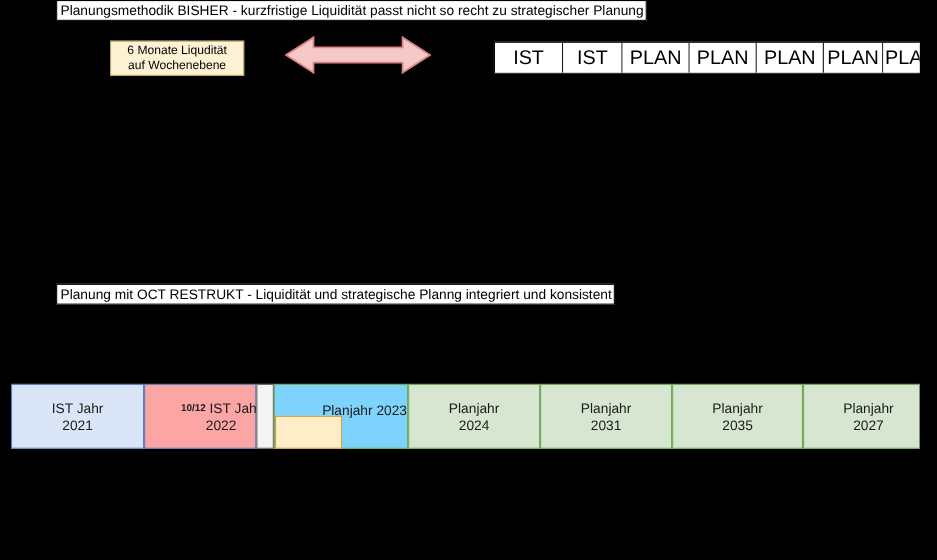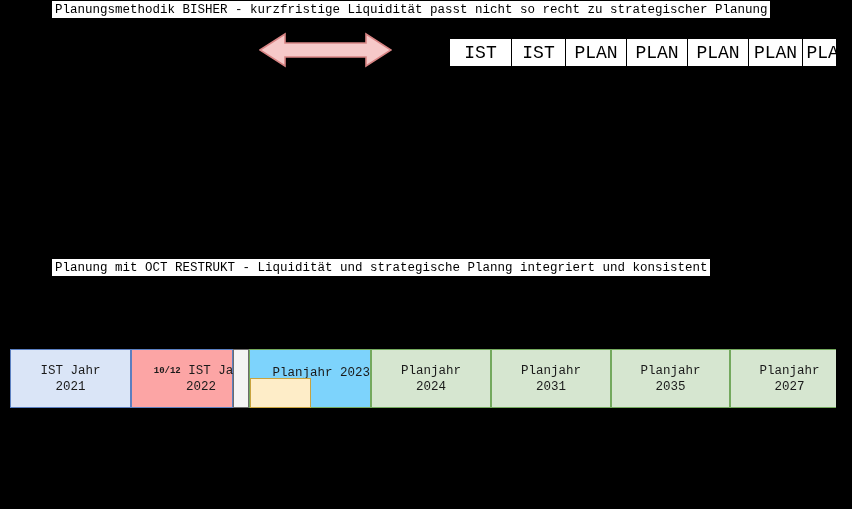--- a/index.html
+++ b/index.html
@@ -9,21 +9,20 @@
   }
   body {
     font-family: "Liberation Sans", sans-serif;
   }
   #canvas {
     position: relative;
     width: 836px;
     height: 509px;
     background: #000000;
     overflow: hidden;
-    font-family: Liberation Mono, monospace;
   }
 
   
   .title-box {
     position: absolute;
     background: #ffffff;
     color: #000000;
     border: 1px solid #000000;
     font-size: 12.5px;
     line-height: 16px;
@@ -154,20 +153,24 @@
     box-sizing: border-box;
   }
 </style>
 </head>
 <body>
 
 <div id="canvas">
 
   <div class="title-box" id="title-bisher">Planungsmethodik BISHER - kurzfristige Liquidität passt nicht so recht zu strategischer Planung</div>
 
+  <div id="note-liquiditaet">
+    <span>6 Monate Liqudität</span>
+    <span>auf Wochenebene</span>
+  </div>
 
   <div id="double-arrow">
     <svg width="133" height="38" viewBox="0 0 133 38" xmlns="http://www.w3.org/2000/svg">
       <polygon points="1,19 26,3 26,12 107,12 107,3 132,19 107,35 107,26 26,26 26,35" fill="#f6c9c9" stroke="#d98585" stroke-width="1.6" stroke-linejoin="miter"></polygon>
     </svg>
   </div>
 
   <div id="ist-plan-strip">
       <div class="ist-plan-cell" style="width: 62px;">IST</div>
       <div class="ist-plan-cell" style="width: 54px;">IST</div>

